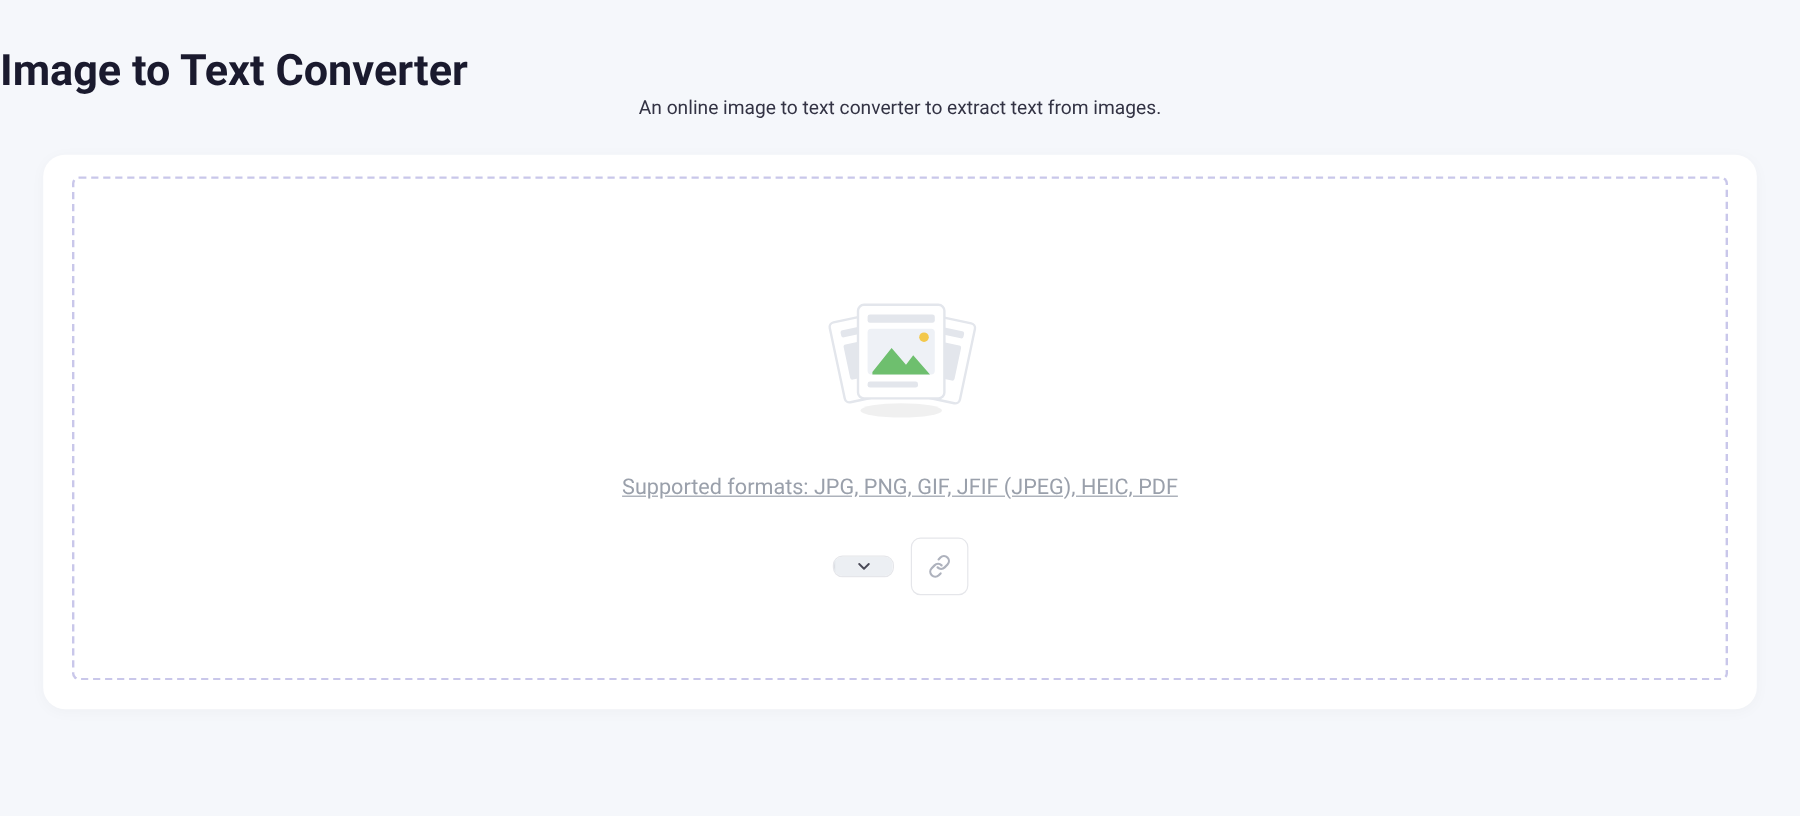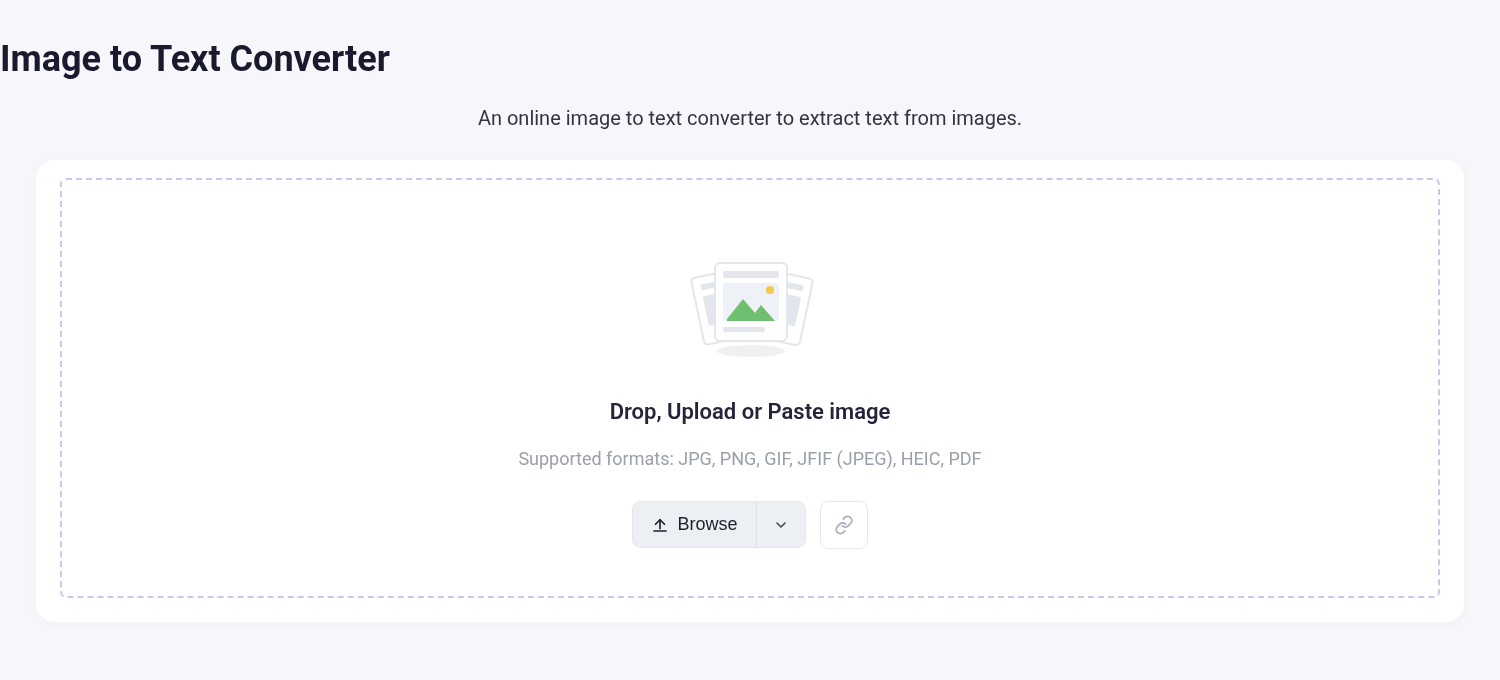--- a/index.html
+++ b/index.html
@@ -11,23 +11,23 @@
       overflow: hidden;
     }
     .page-title {
       font-size: 36px;
       font-weight: 700;
       color: #1a1a2e;
       margin-top: 38px;
     }
     .page-subtitle {
       text-align: center;
-      font-size: 20px;
+      font-size: 16px;
       color: #333344;
-      margin-top: 26px;
+      margin-top: 0;
       font-weight: 400;
     }
     .card {
       background: #ffffff;
       border-radius: 18px;
       margin: 30px 36px 0 36px;
       padding: 18px 24px 24px 24px;
       box-shadow: 0 2px 12px rgba(0,0,0,0.03);
     }
     .dropzone {
@@ -53,20 +53,21 @@
       color: #24243a;
       margin-bottom: 18px;
     }
     .dz-sub {
       font-size: 18px;
       color: #9aa0ab;
       text-align: center;
       max-width: 520px;
       line-height: 1.9;
       margin-bottom: 24px;
+      text-decoration: underline;
     }
     .btn-row {
       display: flex;
       align-items: center;
       gap: 14px;
     }
     .browse-group {
       display: inline-flex;
       border-radius: 8px;
       overflow: hidden;
@@ -147,35 +148,24 @@
 
         <circle cx="85" cy="39" r="4" fill="#f3c84b"></circle>
 
         <path d="M42 68 L58 48 L70 62 L76 54 L90 70 L42 70 Z" fill="#6ebf6e"></path>
         <rect x="38" y="76" width="42" height="5" rx="2" fill="#e3e6ec"></rect>
 
         <ellipse cx="66" cy="100" rx="34" ry="6" fill="rgba(0,0,0,0.06)"></ellipse>
       </svg>
     </div>
 
-    <div class="dz-title">Drop, Upload or Paste image</div>
     <div class="dz-sub">Supported formats: JPG, PNG, GIF, JFIF (JPEG), HEIC, PDF</div>
 
     <div class="btn-row">
       <div class="browse-group">
-        <button class="browse-btn">
-          <span>
-            <svg width="18" height="18" viewBox="0 0 24 24" fill="none" stroke="#1f1f2b" stroke-width="2.2" stroke-linecap="round" stroke-linejoin="round">
-              <path d="M12 17 V5"></path>
-              <path d="M6 11 L12 5 L18 11"></path>
-              <path d="M4 20 H20"></path>
-            </svg>
-          </span>
-          <span>Browse</span>
-        </button>
         <button class="browse-caret">
           <span>
             <svg width="16" height="16" viewBox="0 0 24 24" fill="none" stroke="#4a4a57" stroke-width="2.4" stroke-linecap="round" stroke-linejoin="round">
               <polyline points="6 9 12 15 18 9"></polyline>
             </svg>
           </span>
         </button>
       </div>
 
       <button class="link-btn">

